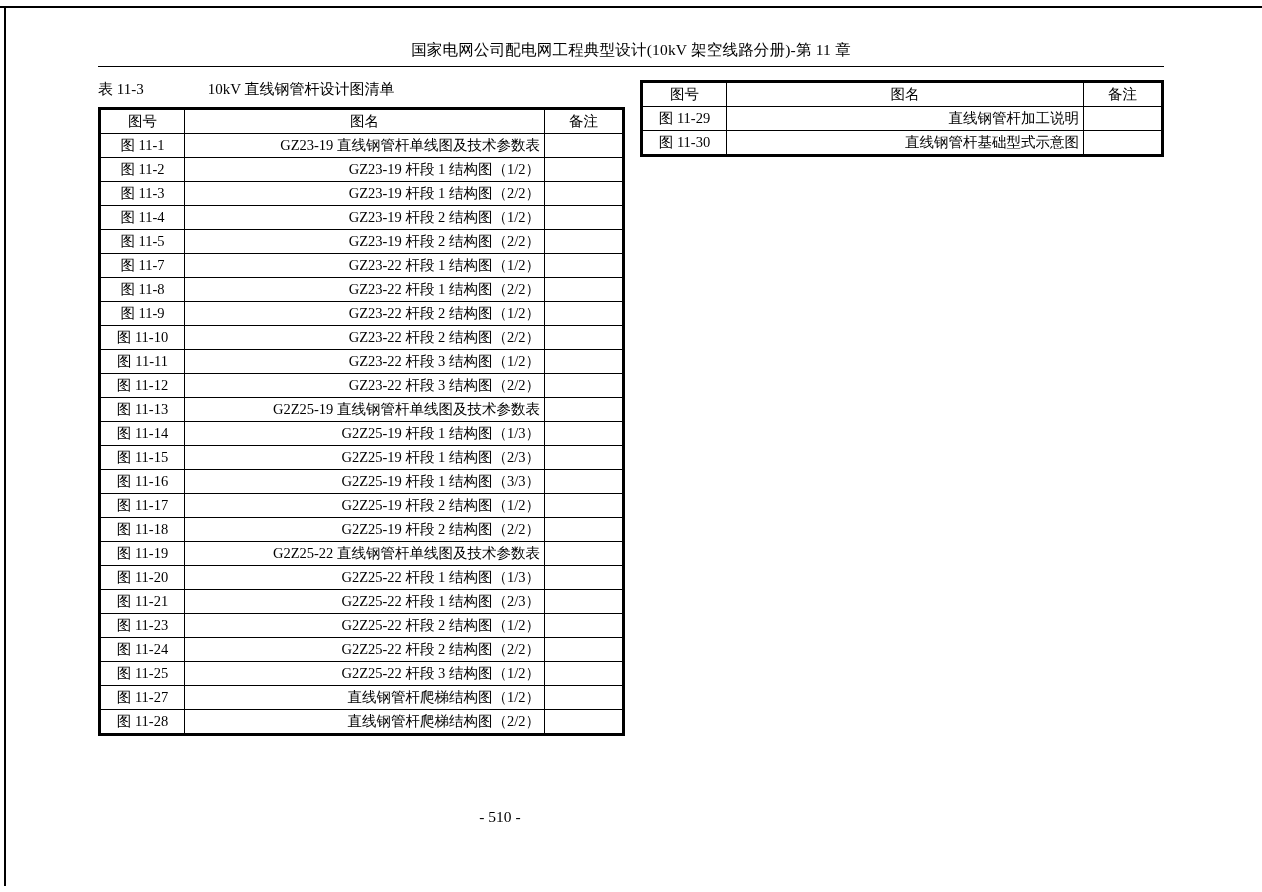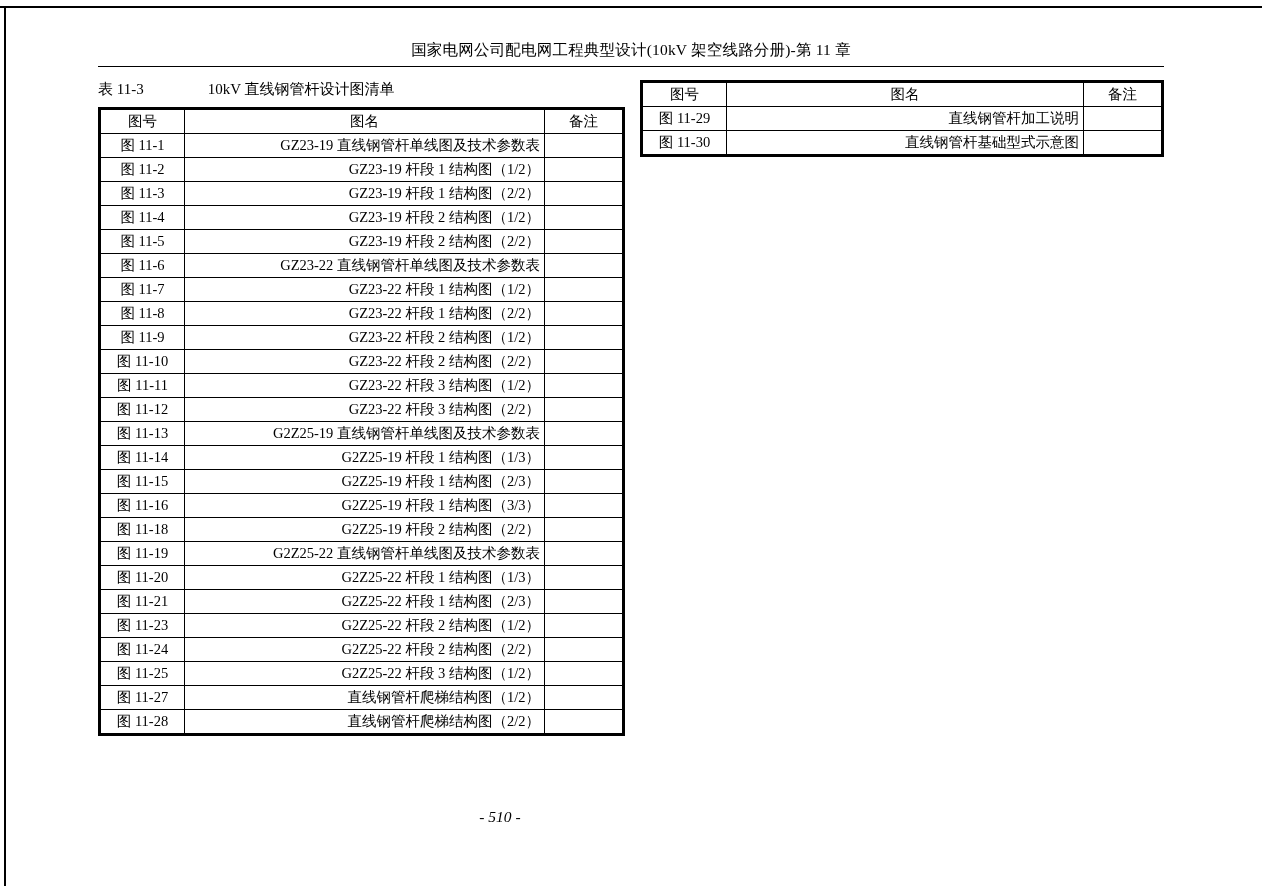--- a/index.html
+++ b/index.html
@@ -118,21 +118,20 @@
   .right-table-wrap col.c1 { width: 84px; }
   .right-table-wrap col.c3 { width: 78px; }
 
   .page-number {
     position: absolute;
     left: 0;
     top: 808px;
     width: 1000px;
     text-align: center;
     font-size: 15.5px;
-    font-style: italic;
   }
 </style>
 </head>
 <body>
 
 <div class="page">
 
   <div class="page-top-rule"></div>
   <div class="page-left-rule"></div>
 
@@ -178,25 +177,20 @@
             <td class="col-no">图 11-4</td>
             <td class="col-name">GZ23-19 杆段 2 结构图（1/2）</td>
             <td class="col-remark"></td>
           </tr>
           <tr>
             <td class="col-no">图 11-5</td>
             <td class="col-name">GZ23-19 杆段 2 结构图（2/2）</td>
             <td class="col-remark"></td>
           </tr>
           <tr>
-            <td class="col-no">图 11-6</td>
-            <td class="col-name">GZ23-22 直线钢管杆单线图及技术参数表</td>
-            <td class="col-remark"></td>
-          </tr>
-          <tr>
             <td class="col-no">图 11-7</td>
             <td class="col-name">GZ23-22 杆段 1 结构图（1/2）</td>
             <td class="col-remark"></td>
           </tr>
           <tr>
             <td class="col-no">图 11-8</td>
             <td class="col-name">GZ23-22 杆段 1 结构图（2/2）</td>
             <td class="col-remark"></td>
           </tr>
           <tr>
@@ -230,20 +224,25 @@
             <td class="col-remark"></td>
           </tr>
           <tr>
             <td class="col-no">图 11-15</td>
             <td class="col-name">G2Z25-19 杆段 1 结构图（2/3）</td>
             <td class="col-remark"></td>
           </tr>
           <tr>
             <td class="col-no">图 11-16</td>
             <td class="col-name">G2Z25-19 杆段 1 结构图（3/3）</td>
+            <td class="col-remark"></td>
+          </tr>
+          <tr>
+            <td class="col-no">图 11-17</td>
+            <td class="col-name">G2Z25-19 杆段 2 结构图（1/2）</td>
             <td class="col-remark"></td>
           </tr>
           <tr>
             <td class="col-no">图 11-18</td>
             <td class="col-name">G2Z25-19 杆段 2 结构图（2/2）</td>
             <td class="col-remark"></td>
           </tr>
           <tr>
             <td class="col-no">图 11-19</td>
             <td class="col-name">G2Z25-22 直线钢管杆单线图及技术参数表</td>

